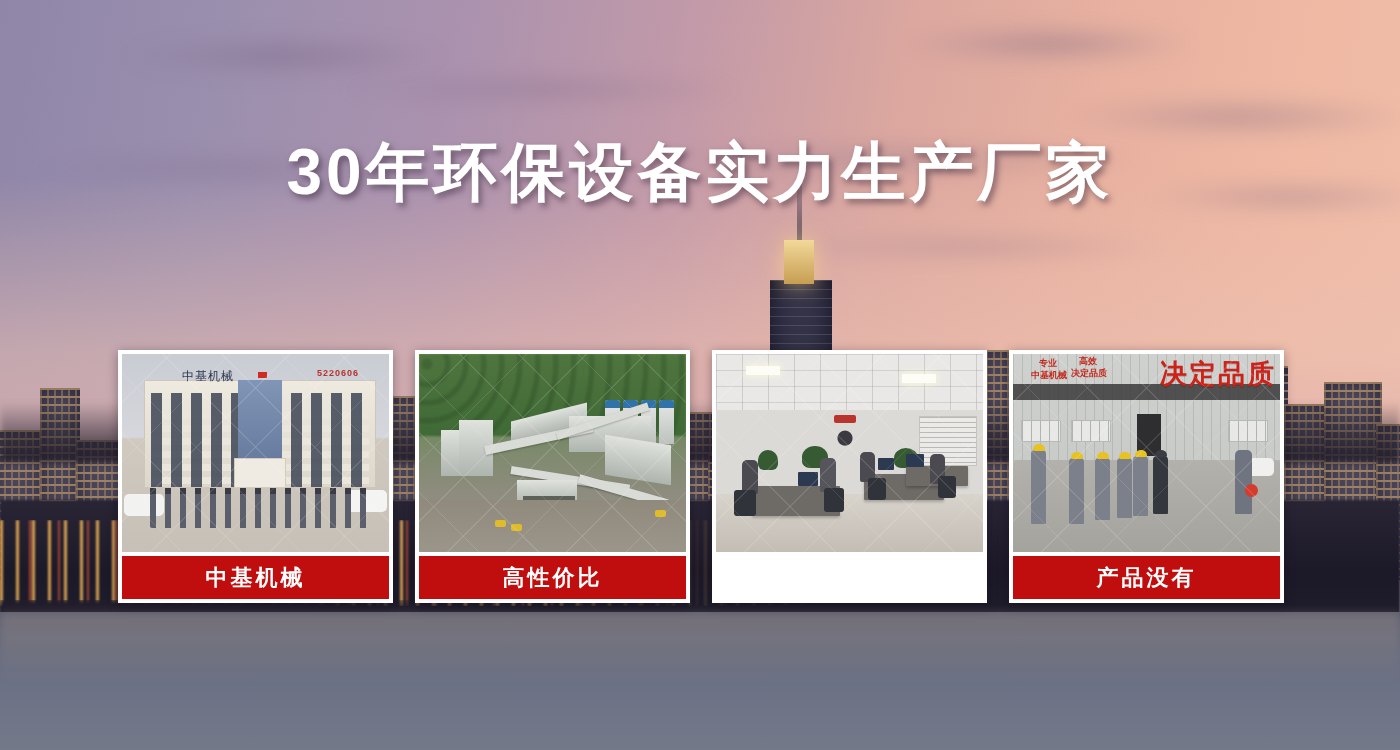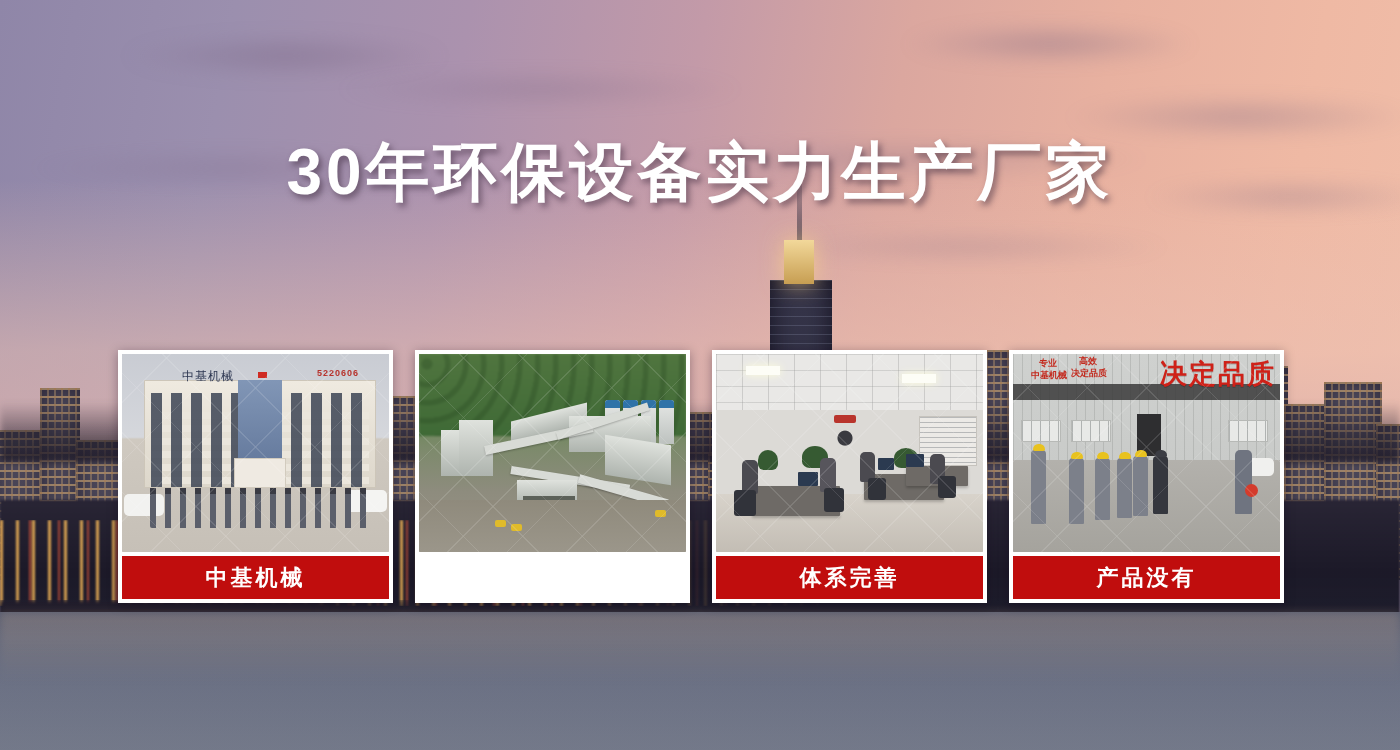--- a/index.html
+++ b/index.html
@@ -282,20 +282,21 @@
         <div class="conv" style="left:138px;top:78px;width:96px;height:8px;transform:rotate(-18deg);"></div>
         <div class="conv" style="left:160px;top:120px;width:92px;height:9px;transform:rotate(16deg);"></div>
         <div class="blk" style="left:98px;top:126px;width:60px;height:24px;"></div>
         <div class="blk" style="left:104px;top:142px;width:52px;height:22px;background:#5c6159;"></div>
         <div class="ground"></div>
         <div class="yellow" style="left:76px;top:166px;"></div>
         <div class="yellow" style="left:92px;top:170px;"></div>
         <div class="yellow" style="left:236px;top:156px;"></div>
         <div class="wm"></div>
       </div>
+      <div class="caption">高性价比</div>
     </div>
 
     <div class="card">
       <div class="photo p3">
         <div class="ceil"></div>
         <div class="lamp" style="left:30px;"></div>
         <div class="lamp" style="left:186px;top:20px;"></div>
         <div class="wall"></div>
         <div class="logo"></div>
         <div class="blind"></div>
@@ -312,21 +313,20 @@
         <div class="person" style="left:26px;top:106px;width:16px;height:34px;"></div>
         <div class="person" style="left:104px;top:104px;width:16px;height:34px;background:#57555c;"></div>
         <div class="person" style="left:144px;top:98px;width:15px;height:30px;"></div>
         <div class="person" style="left:214px;top:100px;width:15px;height:30px;"></div>
         <div class="chair" style="left:18px;top:136px;width:22px;height:26px;"></div>
         <div class="chair" style="left:108px;top:134px;width:20px;height:24px;"></div>
         <div class="chair" style="left:152px;top:124px;width:18px;height:22px;"></div>
         <div class="chair" style="left:222px;top:122px;width:18px;height:22px;"></div>
         <div class="wm"></div>
       </div>
-      <div class="caption">体系完善</div>
     </div>
 
     <div class="card">
       <div class="photo p4">
         <div class="fac"></div>
         <div class="band"></div>
         <div class="bigred">决定品质</div>
         <div class="smred" style="left:26px;top:4px;">专业</div>
         <div class="smred" style="left:18px;top:16px;">中基机械</div>
         <div class="smred" style="left:66px;top:2px;">高效</div>

